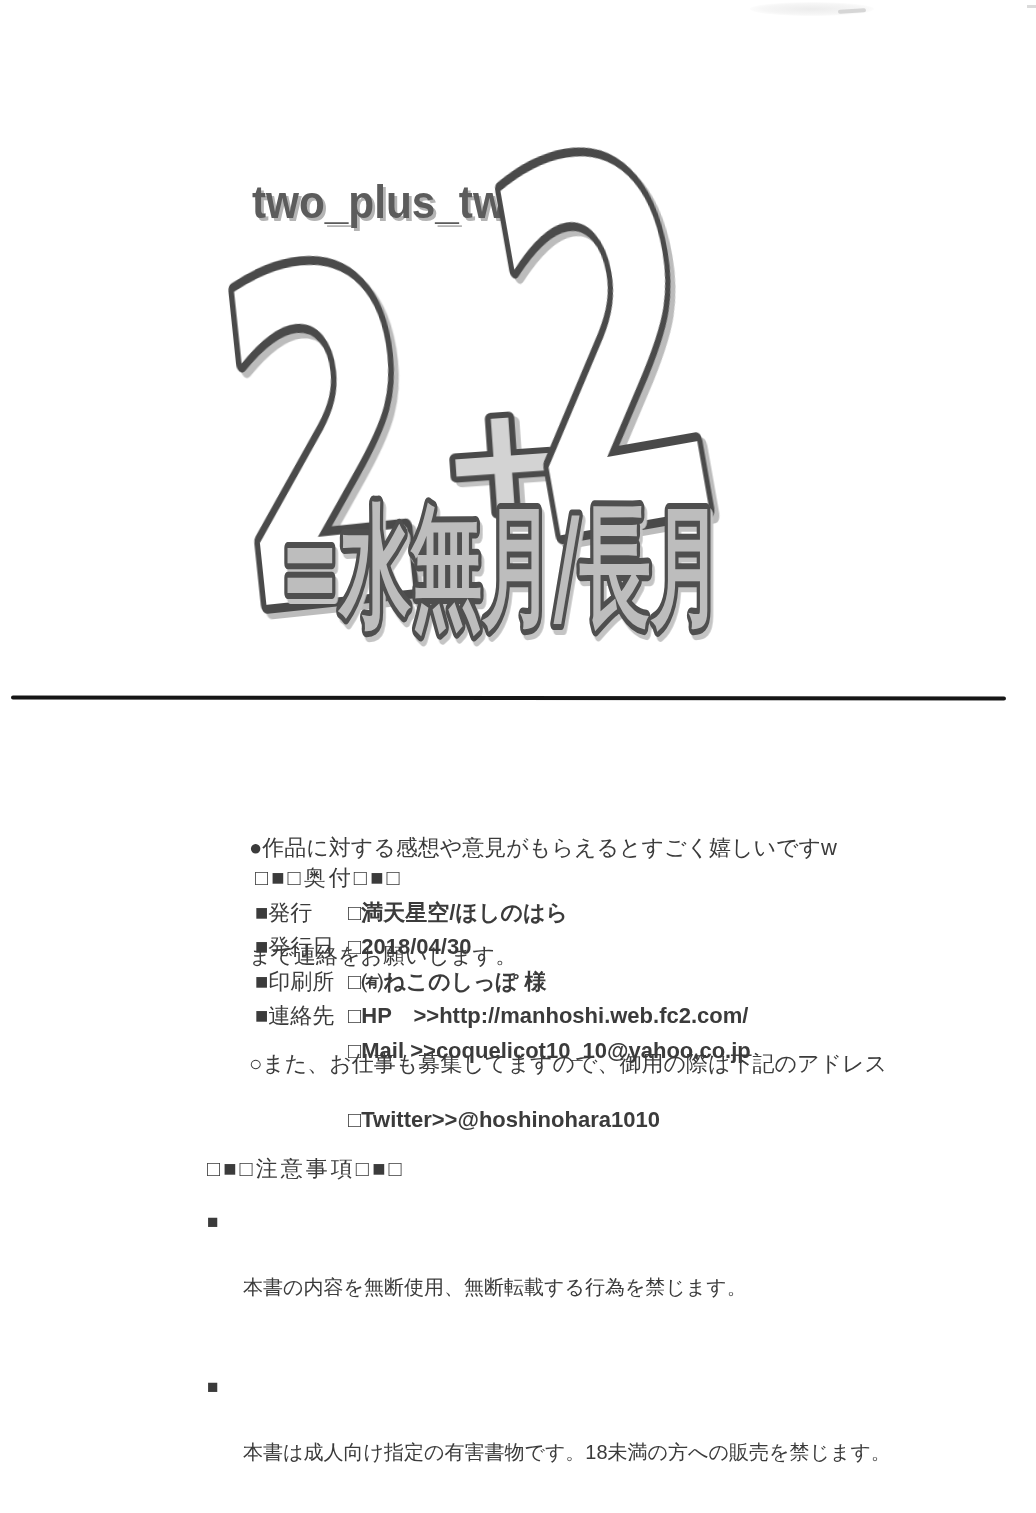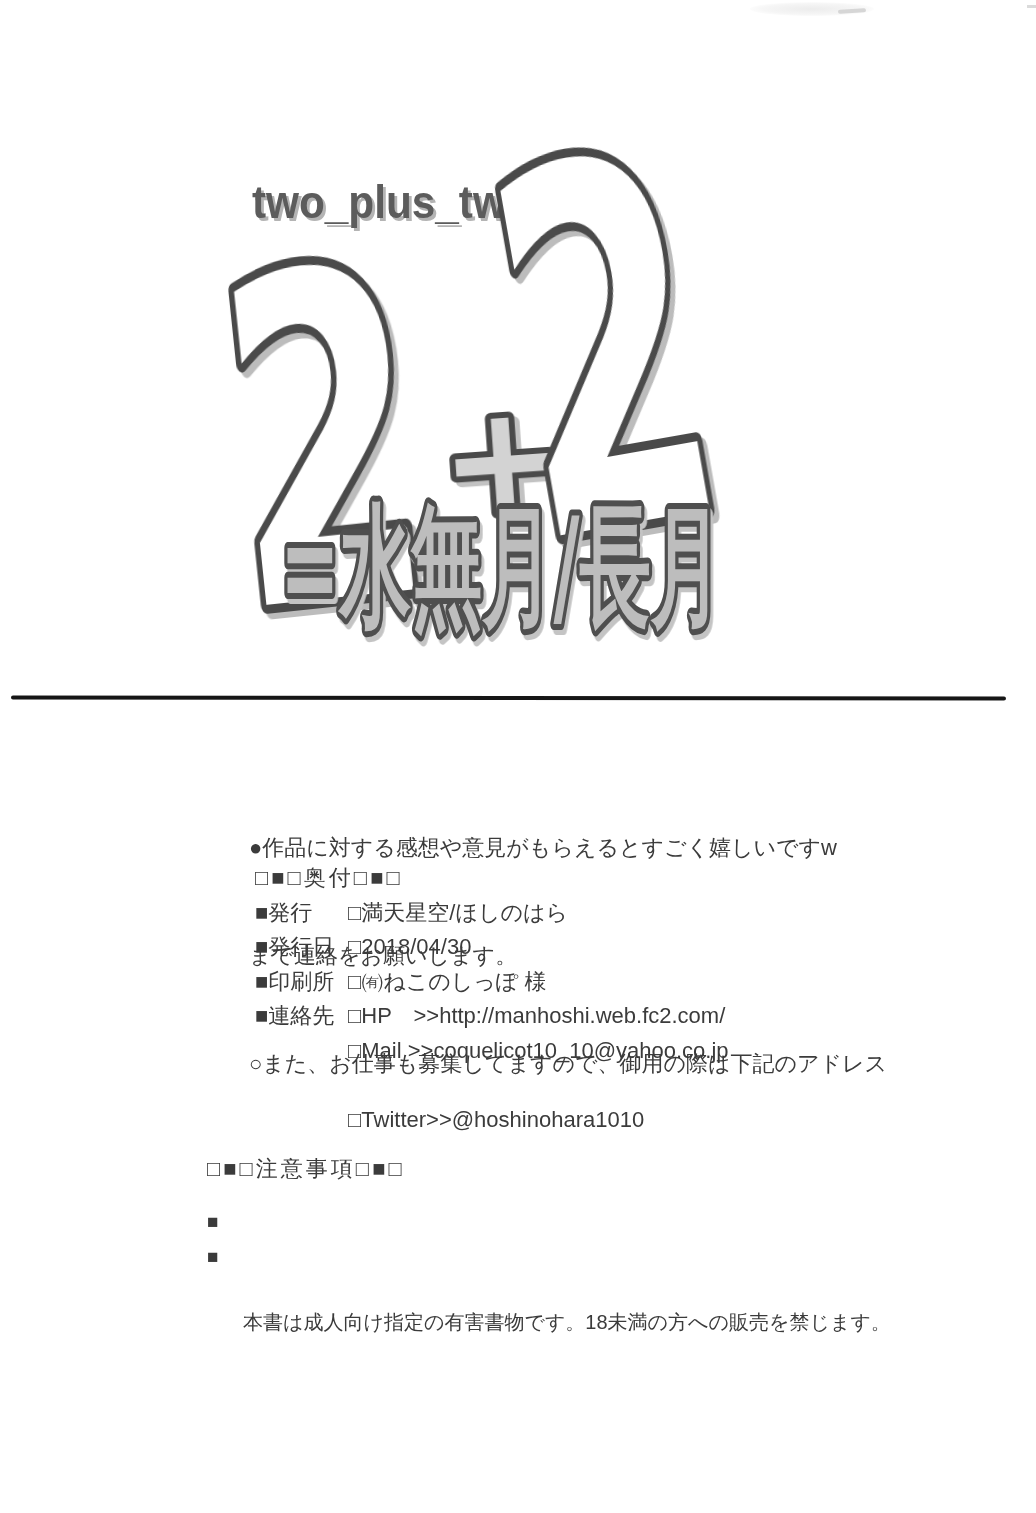--- a/index.html
+++ b/index.html
@@ -52,21 +52,21 @@
   .intro {
     position:absolute; left:249px; top:758px;
     font-size:22px; line-height:36px; white-space:pre;
   }
 
   
   .colophon { position:absolute; left:207px; top:861px; font-size:22px; line-height:34.5px;margin-left:48px; }
   .colophon .sec-header { letter-spacing:3px; white-space:pre; }
   .colophon .row { display:flex; height:34.5px; }
   .colophon .lab { width:93px; white-space:pre; }
-  .colophon .val { white-space:pre; }
+  .colophon .val { white-space:pre;font-weight:bold; }
 
   
   .notice { position:absolute; left:207px; top:1152px; font-size:20px; }
   .notice .sec-header { font-size:22px; letter-spacing:3px; line-height:34px; margin-bottom:20px; white-space:pre; }
   .n-item { display:flex; line-height:32.5px; margin-bottom:2px; }
   .n-bullet { width:36px; font-size:19px; }
   .n-text { white-space:pre; }
 </style>
 </head>
 <body>
@@ -131,20 +131,23 @@
       <div class="lab"></div>
       <div class="val">□Twitter&gt;&gt;@hoshinohara1010</div>
     </div>
   </div>
 
   <div class="notice">
     <div class="sec-header">□■□注意事項□■□</div>
 
     <div class="n-item">
       <div class="n-bullet">■</div>
+      <div class="n-text">
+        <div>本書の内容を無断使用、無断転載する行為を禁じます。</div>
+      </div>
     </div>
 
     <div class="n-item">
       <div class="n-bullet">■</div>
       <div class="n-text">
         <div>本書は成人向け指定の有害書物です。18未満の方への販売を禁じます。</div>
       </div>
     </div>
 
   </div>

